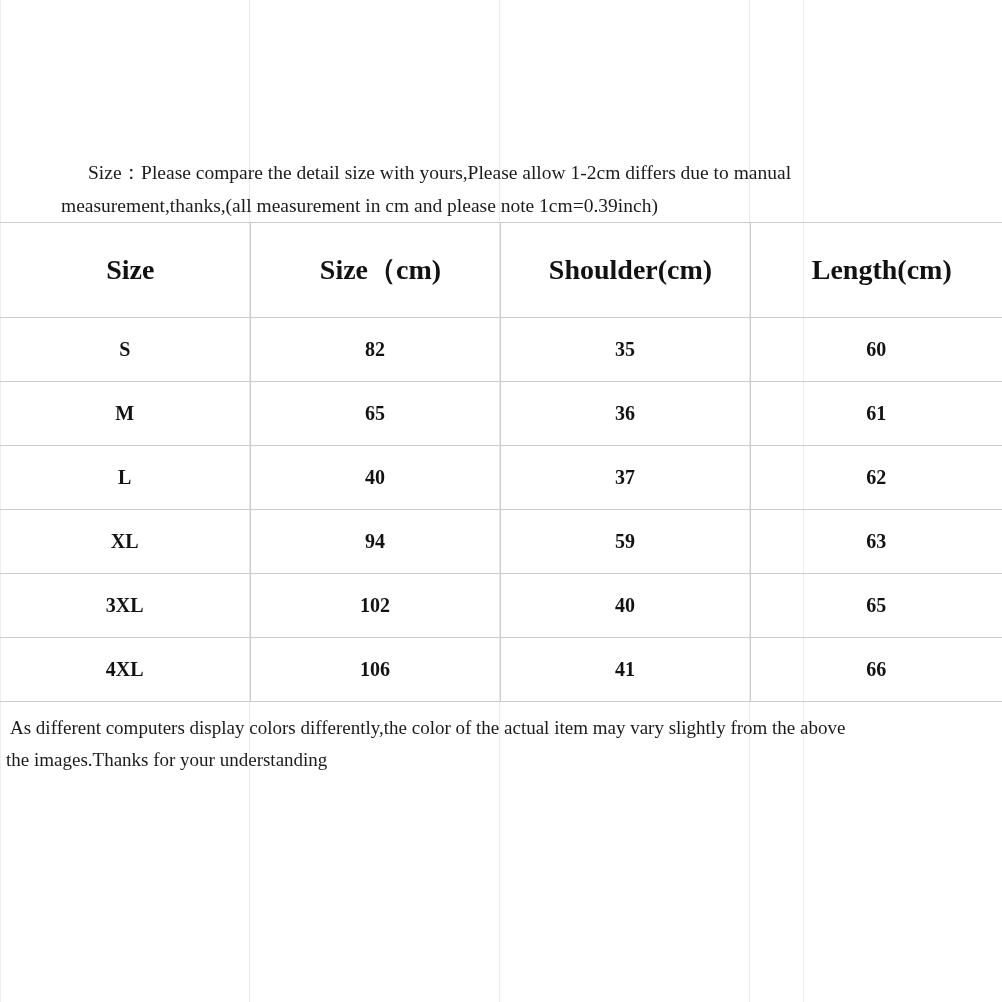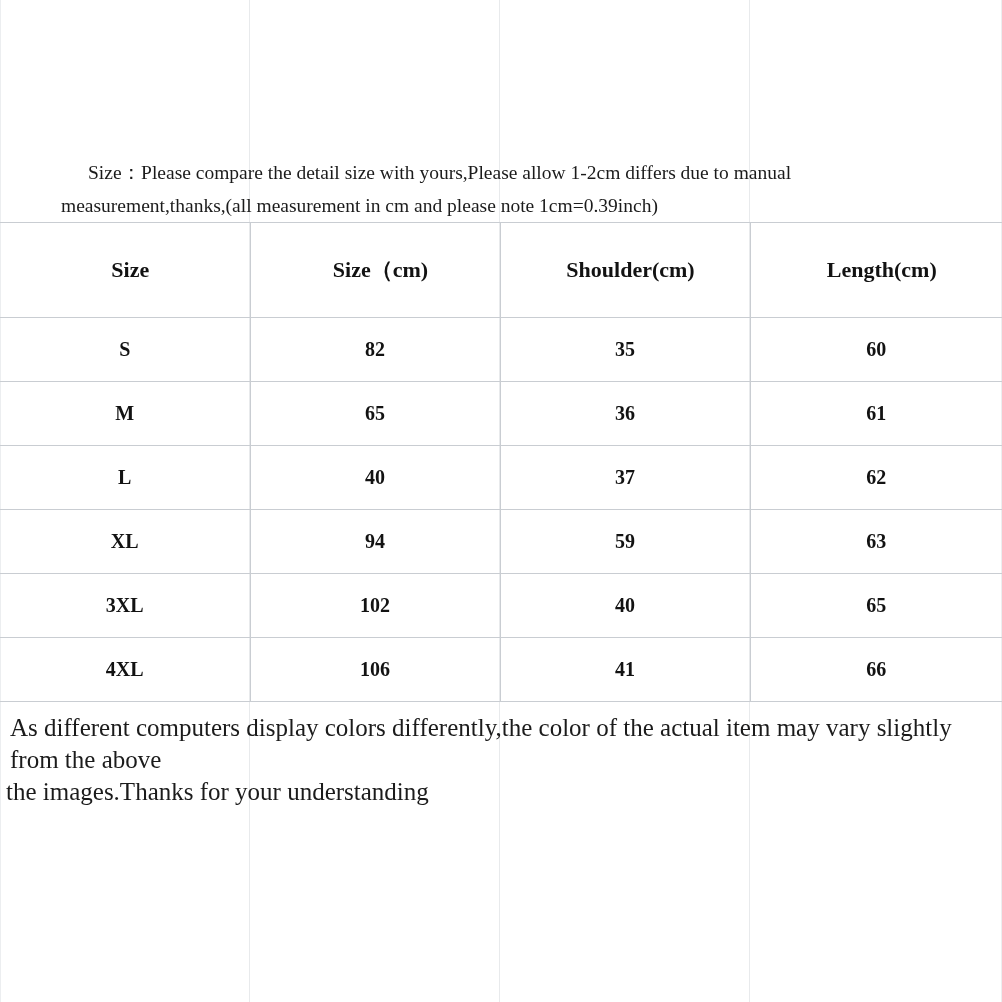--- a/index.html
+++ b/index.html
@@ -9,21 +9,21 @@
   body {
     width: 1002px;
     height: 1002px;
     background: #ffffff;
     font-family: "Liberation Serif", serif;
     color: #1a1a1a;
     overflow: hidden;
   }
   .page {
     position: relative;
-    width: 1002px;
+    width: 804px;
     height: 1002px;
     box-sizing: border-box;
   }
   .sheet {
     position: absolute;
     left: 0;
     top: 156px;
     width: 1002px;
   }
   .note-top {
@@ -64,29 +64,29 @@
   table.size-table th:first-child,
   table.size-table td:first-child {
     border-left: none;
   }
   table.size-table th:last-child,
   table.size-table td:last-child {
     border-right: none;
   }
   table.size-table thead th {
     height: 92px;
-    font-size: 22px;
+    font-size: 28px;
     padding-left: 12px;
   }
   table.size-table tbody td {
     height: 61px;
     font-size: 20px;
   }
   .note-bottom {
-    font-size: 25px;
+    font-size: 19px;
     line-height: 32px;
     color: #1b1b1b;
     text-align: center;
     padding: 10px 6px 0 6px;
   }
   .note-bottom .b1 {
     display: block;
     text-align: left;
     padding-left: 4px;
   }

